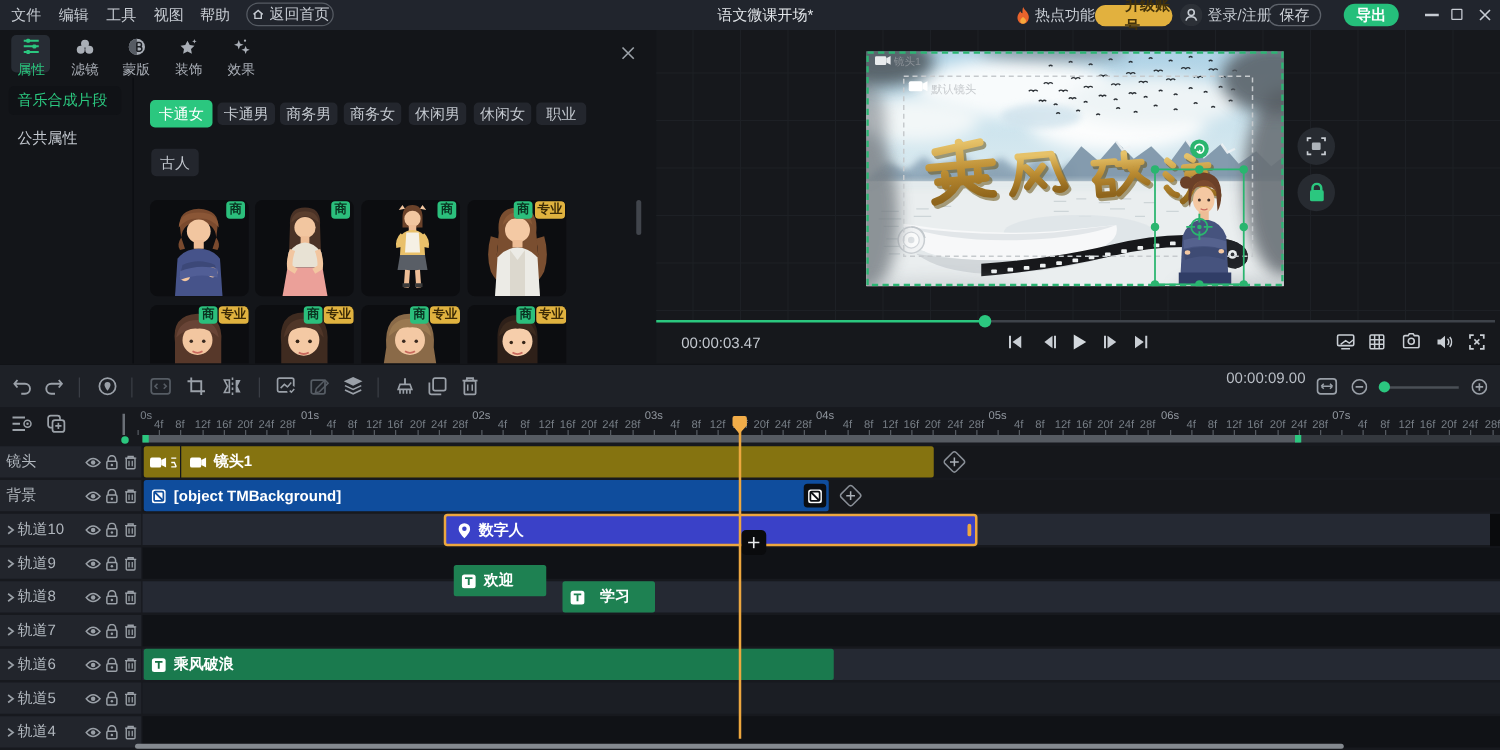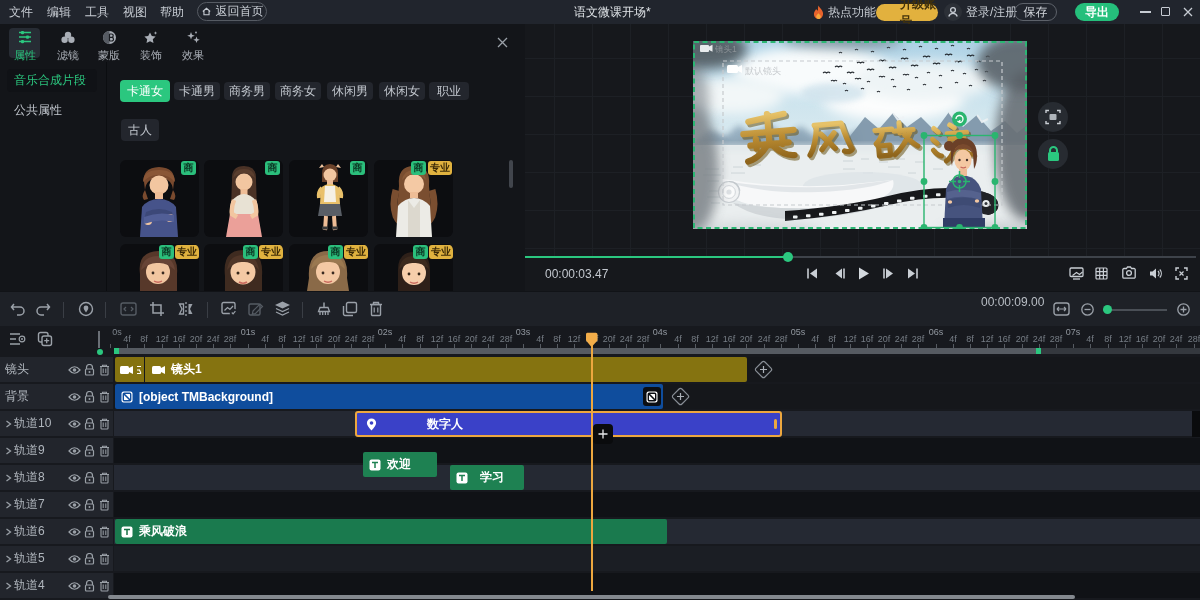--- a/index.html
+++ b/index.html
@@ -907,21 +907,21 @@
           <rect x="0.5" y="0.5" width="11" height="11" rx="2" fill="#fff"></rect>
           <path d="M2.5 2.5 L9.5 9.5" stroke="#0b0e13" stroke-width="1.6"></path>
           <rect x="2.3" y="2.3" width="7.4" height="7.4" rx="1" fill="none" stroke="#0b0e13" stroke-width="1.4"></rect>
         </svg>
     </div>
     <svg class="abs" style="left:671px;top:61px" width="19" height="19" viewBox="0 0 19 19">
         <rect x="3.2" y="3.2" width="12.6" height="12.6" rx="2" transform="rotate(45 9.5 9.5)" fill="#17191d" stroke="#888e96" stroke-width="1.2"></rect>
         <path d="M9.5 6 v7 M6 9.5 h7" stroke="#aab0b7" stroke-width="1.2"></path>
       </svg>
 
-    <div class="bar" style="left:355px;top:85px;width:427px;height:26px;background:#3a41c8;border:2px solid #eda73f;border-radius:3px;gap:44px;">
+    <div class="bar" style="left:355px;top:85px;width:427px;height:26px;background:#3a41c8;border:2px solid #eda73f;border-radius:3px;">
       <svg style="margin-left:9px" width="11" height="13" viewBox="0 0 11 13">
           <path d="M5.5 0.5 a4.6 4.6 0 0 1 4.6 4.6 q0 2.8 -4.6 7.4 q-4.6 -4.6 -4.6 -7.4 A4.6 4.6 0 0 1 5.5 0.5 Z" fill="#fff"></path>
           <circle cx="5.5" cy="5" r="1.8" fill="#3a41c8"></circle>
         </svg>
       <span style="margin-left:6px">数字人</span>
       <div style="position:absolute;right:3px;top:6px;width:3px;height:10px;border-radius:2px;background:#eda73f"></div>
     </div>
     <div class="abs" style="left:593px;top:98px;width:20px;height:20px;background:#0a0b0d;border-radius:4px;">
       <svg style="margin:5px" width="10" height="10" viewBox="0 0 10 10">
           <path d="M5 0.5 v9 M0.5 5 h9" stroke="#e8eaec" stroke-width="1.3"></path>

